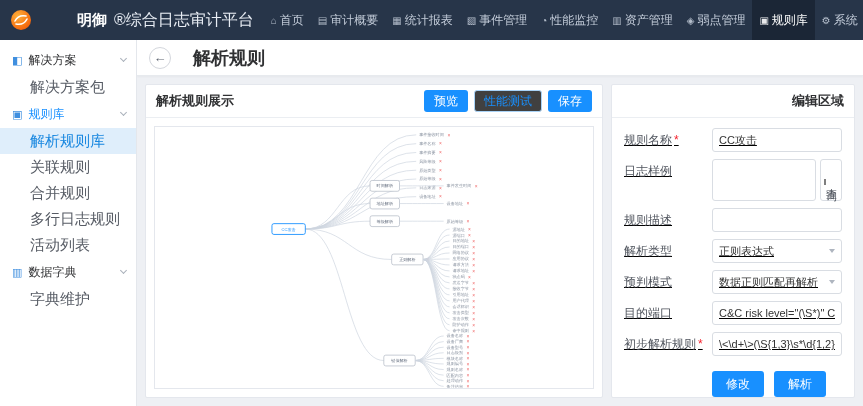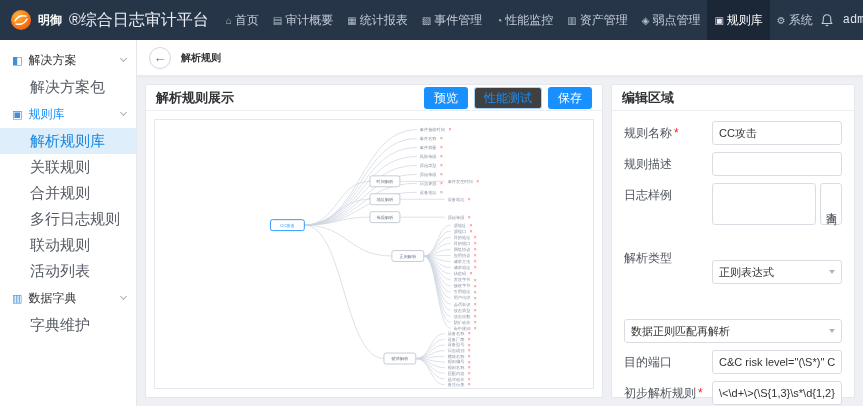--- a/index.html
+++ b/index.html
@@ -4,21 +4,21 @@
 <style>
   html,body{margin:0;padding:0;width:863px;height:406px;overflow:hidden;
     font-family:"Liberation Sans","DejaVu Sans",sans-serif;background:#eef0f4;position:relative;}
   *{box-sizing:border-box;}
 
   
   .topbar{position:absolute;top:0;left:0;right:0;height:40px;background:#273549;
     display:flex;align-items:center;white-space:nowrap;overflow:hidden;z-index:10;}
   .brand{display:flex;align-items:center;gap:6px;padding:0 10px 0 10px;flex:none;}
   .logo{width:22px;height:22px;flex:none;}
-  .brand-main{color:#fff;font-size:12px;font-weight:bold;}
+  .brand-main{color:#fff;font-size:15px;font-weight:bold;margin-left:39px;}
   .brand-sub{color:#e8edf4;font-size:16px;margin-left:1px;}
   .topnav{display:flex;align-items:center;height:40px;flex:none;}
   .nav-item{height:40px;display:flex;align-items:center;padding:0 7px;font-size:12px;
     color:#c3ccd9;cursor:pointer;gap:3px;}
   .nav-item.active{background:#1b2636;color:#fff;}
   .nav-ic{font-size:10px;opacity:.9;}
   .top-right{margin-left:auto;display:flex;align-items:center;gap:9px;padding-right:10px;flex:none;}
   .admin{display:flex;align-items:center;gap:4px;color:#dde4ec;font-size:12px;cursor:pointer;font-family:Liberation Mono, monospace;}
   .caret-dn{width:0;height:0;border-left:3.5px solid transparent;border-right:3.5px solid transparent;
     border-top:4px solid #c3ccd9;}
@@ -35,53 +35,53 @@
   .sub-item{height:26px;display:flex;align-items:center;padding-left:30px;font-size:15px;
     color:#565b64;cursor:pointer;}
   .sub-item.active{background:#dfeefb;color:#1787e0;}
 
   
   .page-header{position:absolute;top:40px;left:137px;right:0;height:36px;background:#fff;
     display:flex;align-items:center;gap:10px;padding:0 12px;border-bottom:1px solid #e7eaee;
     box-shadow:0 1px 2px rgba(0,0,0,.04);z-index:4;}
   .back-btn{width:22px;height:22px;border-radius:50%;border:1px solid #d4d7dd;background:#fff;
     color:#5f6672;font-size:13px;line-height:20px;text-align:center;padding:0;cursor:pointer;}
-  .page-title{font-size:10px;font-weight:bold;color:#303133;margin:0;}
+  .page-title{font-size:18px;font-weight:bold;color:#303133;margin:12px;}
 
   
   .content{position:absolute;top:76px;left:137px;right:0;bottom:0;padding:8px;display:flex;gap:8px;}
   .panel{background:#fff;border:1px solid #e4e7ed;border-radius:2px;display:flex;flex-direction:column;min-width:0;}
   .panel-left{width:458px;flex:none;}
   .panel-right{flex:1;}
-  .panel-header{height:26px;flex:none;display:flex;align-items:center;padding:0 10px;
-    border-bottom:1px solid #ebeef2;}
+  .panel-header{height:33px;flex:none;display:flex;align-items:center;padding:0 10px;
+    border-bottom:1px solid #ebeef2;justify-content:flex-end;}
   .panel-title{font-size:13px;font-weight:bold;color:#303133;}
   .header-btns{margin-left:auto;display:flex;gap:6px;padding-left:41px;}
   .btn{height:22px;padding:0 9px;font-size:12px;border-radius:3px;border:1px solid transparent;
     cursor:pointer;line-height:20px;}
   .btn-primary{background:#1890ff;color:#fff;}
   .btn-ghost{background:#404040;border-color:#a9d3f7;color:#1890ff;}
 
   .tree-canvas{margin:8px;border:1px solid #e4e7ed;flex:1;overflow:hidden;}
   .tree-canvas svg{display:block;width:100%;height:100%;}
   .tree-canvas text{font-family:"Liberation Sans","DejaVu Sans",sans-serif;}
 
   
   .form{padding:10px 12px 0 12px;flex:1;display:flex;flex-direction:column;}
-  .form-row{display:flex;align-items:center;margin-bottom:7px;}
+  .form-row{display:flex;align-items:center;margin-bottom:7px;text-decoration:underline;}
   .form-row>label{width:88px;flex:none;font-size:12px;color:#50555e;line-height:24px;}
   .req{color:#f5222d;font-style:normal;margin-left:2px;}
   .ctl{flex:1;min-width:0;height:24px;border:1px solid #d9dde3;border-radius:3px;background:#fff;
     font-size:11px;color:#333;padding:0 6px;font-family:inherit;}
   textarea.ctl{height:42px;resize:none;padding-top:4px;}
   .row-top{align-items:flex-start;}
   .query-btn{writing-mode:vertical-rl;width:22px;height:42px;margin-left:4px;flex:none;
     border:1px solid #d9dde3;border-radius:3px;background:#fff;font-size:11px;color:#50555e;
     letter-spacing:3px;padding:4px 0 0 0;cursor:pointer;}
-  .select{display:flex;align-items:center;cursor:pointer;margin-top:28px;}
+  .select{display:flex;align-items:center;cursor:pointer;}
   .select .sel-text{flex:1;overflow:hidden;white-space:nowrap;line-height:22px;}
   .sel-caret{width:0;height:0;border-left:3.5px solid transparent;border-right:3.5px solid transparent;
     border-top:4px solid #aeb5bf;margin-left:4px;flex:none;}
   .radio-group{display:flex;align-items:center;gap:14px;height:24px;}
   .radio-item{display:flex;align-items:center;gap:4px;font-size:12px;color:#4a4f58;cursor:pointer;}
   .dot{width:12px;height:12px;border-radius:50%;border:1px solid #c3c9d1;background:#fff;flex:none;}
   .radio-item.checked .dot{border:3.5px solid #1890ff;}
   .form-actions{margin-top:8px;padding-left:88px;display:flex;gap:10px;}
   .form-actions .btn{height:26px;line-height:24px;padding:0 13px;}
 </style>
@@ -166,21 +166,20 @@
     <div class="sub-item">解决方案包</div>
     <div class="sec-head active">
       <span class="sec-ic">▣</span>
       <span>规则库</span>
       <span class="sec-caret"></span>
     </div>
     <div class="sub-item active">解析规则库</div>
     <div class="sub-item">关联规则</div>
     <div class="sub-item">合并规则</div>
     <div class="sub-item">多行日志规则</div>
-    <div class="sub-item">联动规则</div>
     <div class="sub-item">活动列表</div>
     <div class="sec-head">
       <span class="sec-ic">▥</span>
       <span>数据字典</span>
       <span class="sec-caret"></span>
     </div>
     <div class="sub-item">字典维护</div>
   </aside>
 
 <div class="page-header">
@@ -344,41 +343,42 @@
     <div class="panel-header">
       <span class="panel-title">编辑区域</span>
     </div>
     <div class="form">
 
       <div class="form-row">
         <label><span>规则名称</span><i class="req">*</i></label>
         <input class="ctl" value="CC攻击" style="">
       </div>
 
-      <div class="form-row">
-        <label><span>规则描述</span></label>
-        <input class="ctl" value="" style="">
-      </div>
-
       <div class="form-row row-top">
         <label><span>日志样例</span></label>
         <textarea class="ctl" style=""></textarea>
         <button class="query-btn">查询</button>
+      </div>
+
+      <div class="form-row">
+        <label><span>规则描述</span></label>
+        <input class="ctl" value="" style="">
       </div>
 
       <div class="form-row">
         <label><span>解析类型</span></label>
         <div class="ctl select">
           <span class="sel-text">正则表达式</span>
           <span class="sel-caret"></span>
         </div>
       </div>
 
 
       <div class="form-row">
+        <label><span>预判模式</span></label>
         <div class="ctl select">
           <span class="sel-text">数据正则匹配再解析</span>
           <span class="sel-caret"></span>
         </div>
       </div>
 
       <div class="form-row">
         <label><span>目的端口</span></label>
         <input class="ctl" value="C&amp;C risk level=&quot;(\S*)&quot; C&amp;C list source=&quot;(\S" style="">
       </div>

